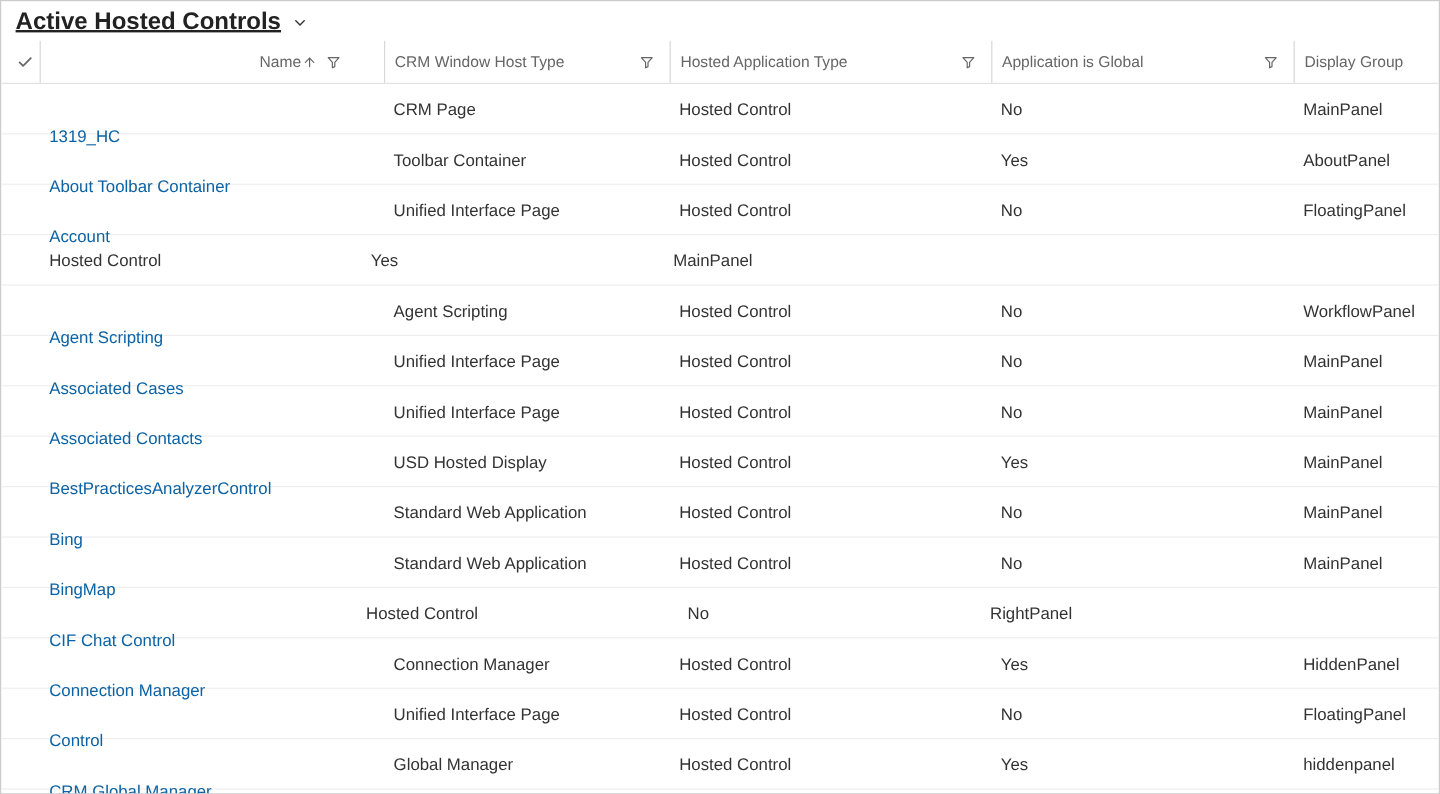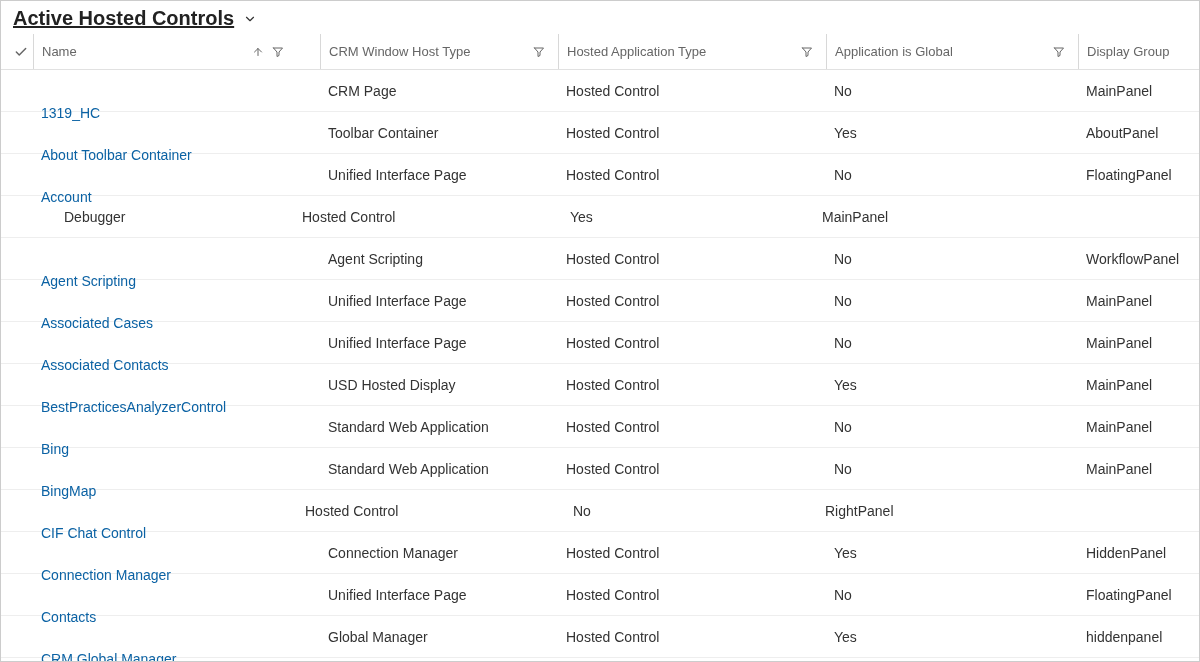--- a/index.html
+++ b/index.html
@@ -47,21 +47,21 @@
     display: flex;
     align-items: center;
     padding: 0 8px;
     position: relative;
     height: 100%;
   }
   .hdr-col {
     border-left: 1px solid #d8d8d8;
   }
   .col-check { width: 24px; flex: 0 0 24px; justify-content: center; border-left:none;}
-  .col-name  { width: 264px; flex: 0 0 264px; }
+  .col-name  { width: 264px; flex: 0 0 264px; text-align: right; }
   .col-crm   { width: 238px; flex: 0 0 238px; margin-left: 23px; }
   .col-hosted{ width: 268px; flex: 0 0 268px; }
   .col-global{ width: 252px; flex: 0 0 252px; }
   .col-disp  { flex: 1 1 auto; }
   .hdr-label { flex: 1 1 auto; white-space: nowrap; overflow: hidden; text-overflow: ellipsis; }
   .hdr-icons { display:flex; align-items:center; gap:6px; padding-right:4px;}
   .sort-icon, .filter-icon, .check-icon {
     width: 14px; height: 14px;
     display: inline-flex; align-items:center; justify-content:center;
     color: #666;
@@ -184,21 +184,20 @@
         <div class="col col-name">
           <span class="link">Account</span>
         </div>
         <div class="col col-crm">Unified Interface Page</div>
         <div class="col col-hosted">Hosted Control</div>
         <div class="col col-global">No</div>
         <div class="col col-disp">FloatingPanel</div>
       </div>
       <div class="grid-row">
         <div class="col col-check"></div>
-        <div class="col col-crm">Debugger</div>
         <div class="col col-hosted">Hosted Control</div>
         <div class="col col-global">Yes</div>
         <div class="col col-disp">MainPanel</div>
       </div>
       <div class="grid-row">
         <div class="col col-check"></div>
         <div class="col col-name">
           <span class="link">Agent Scripting</span>
         </div>
         <div class="col col-crm">Agent Scripting</div>
@@ -271,21 +270,21 @@
           <span class="link">Connection Manager</span>
         </div>
         <div class="col col-crm">Connection Manager</div>
         <div class="col col-hosted">Hosted Control</div>
         <div class="col col-global">Yes</div>
         <div class="col col-disp">HiddenPanel</div>
       </div>
       <div class="grid-row">
         <div class="col col-check"></div>
         <div class="col col-name">
-          <span class="link">Contacts</span>
+          <span class="link">Control</span>
         </div>
         <div class="col col-crm">Unified Interface Page</div>
         <div class="col col-hosted">Hosted Control</div>
         <div class="col col-global">No</div>
         <div class="col col-disp">FloatingPanel</div>
       </div>
       <div class="grid-row">
         <div class="col col-check"></div>
         <div class="col col-name">
           <span class="link">CRM Global Manager</span>

